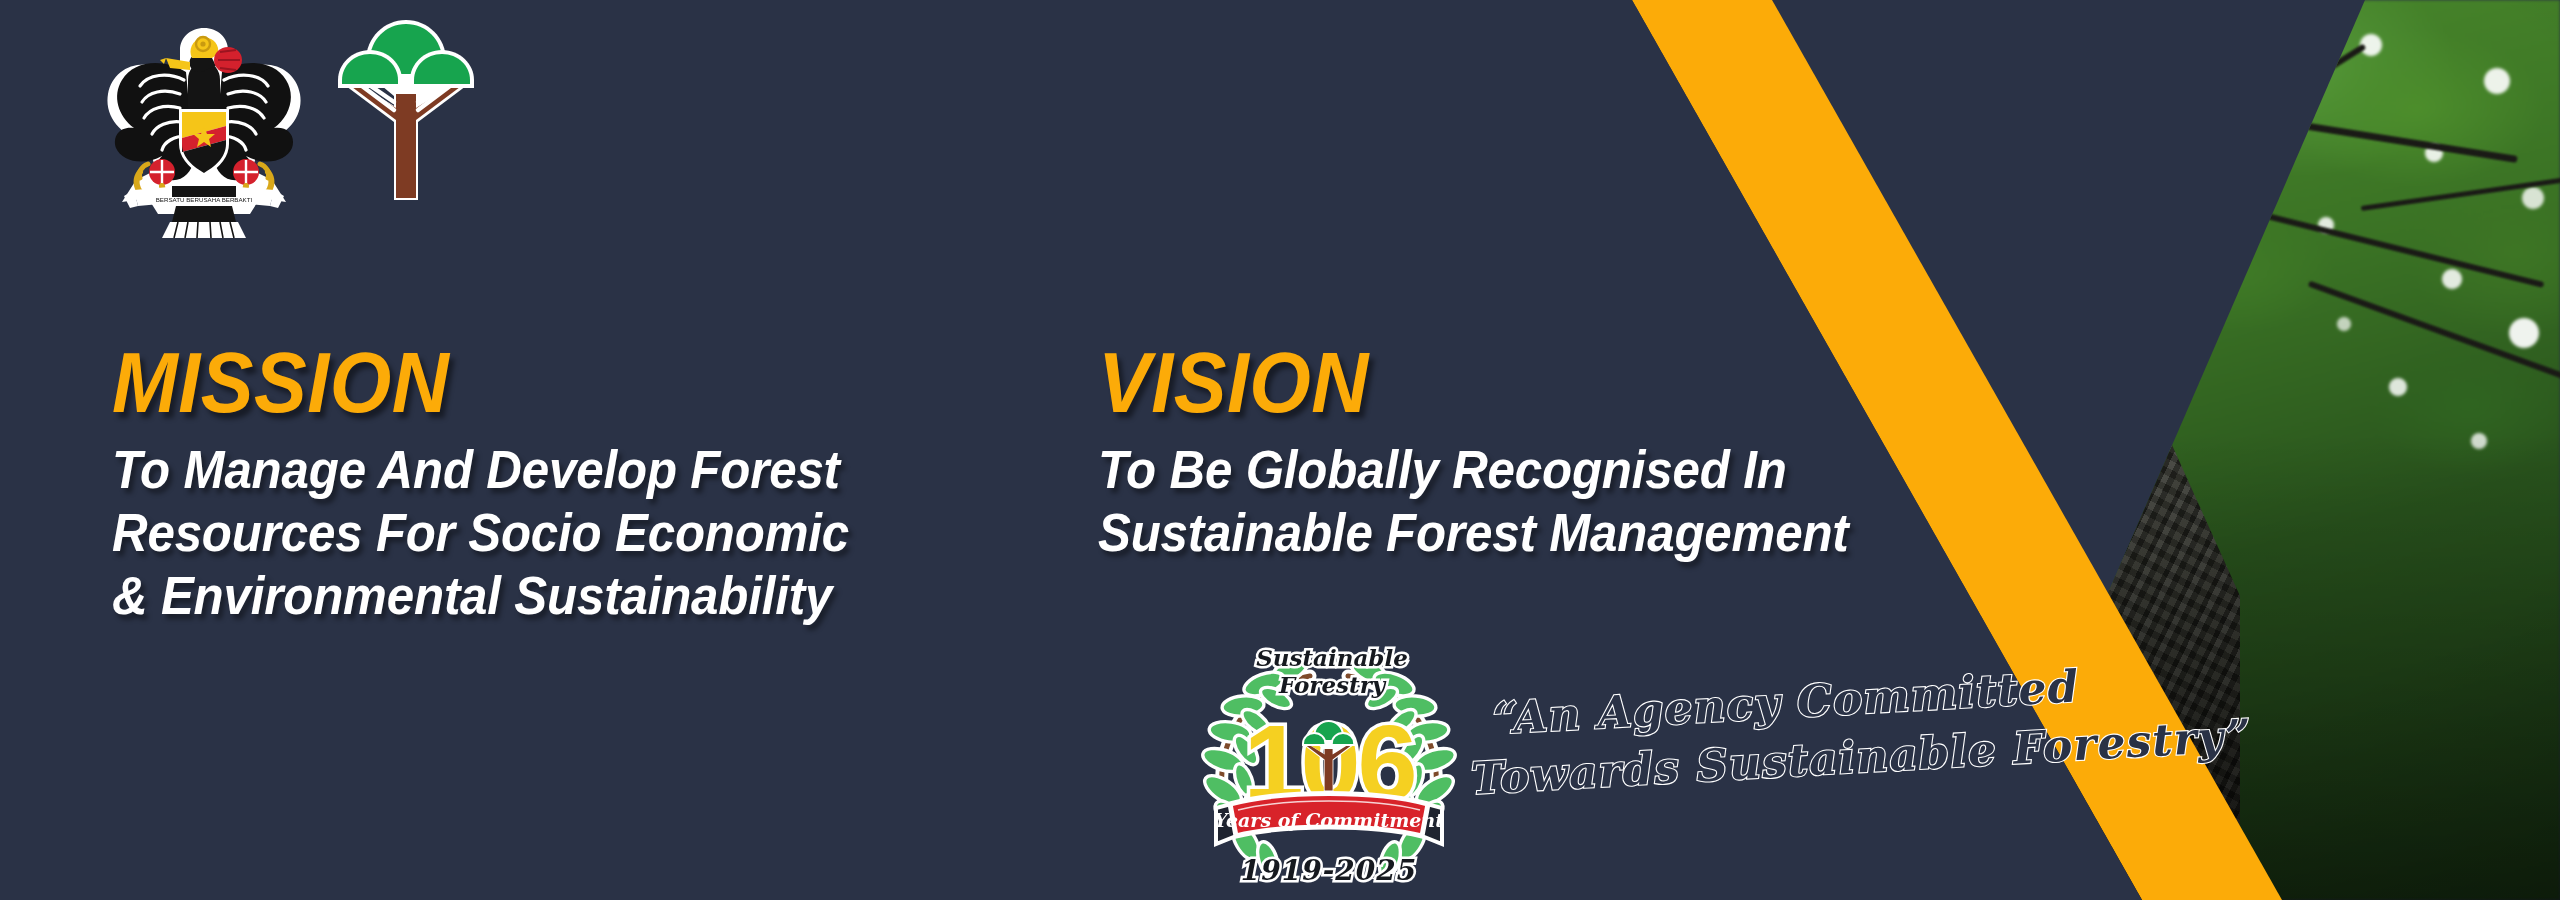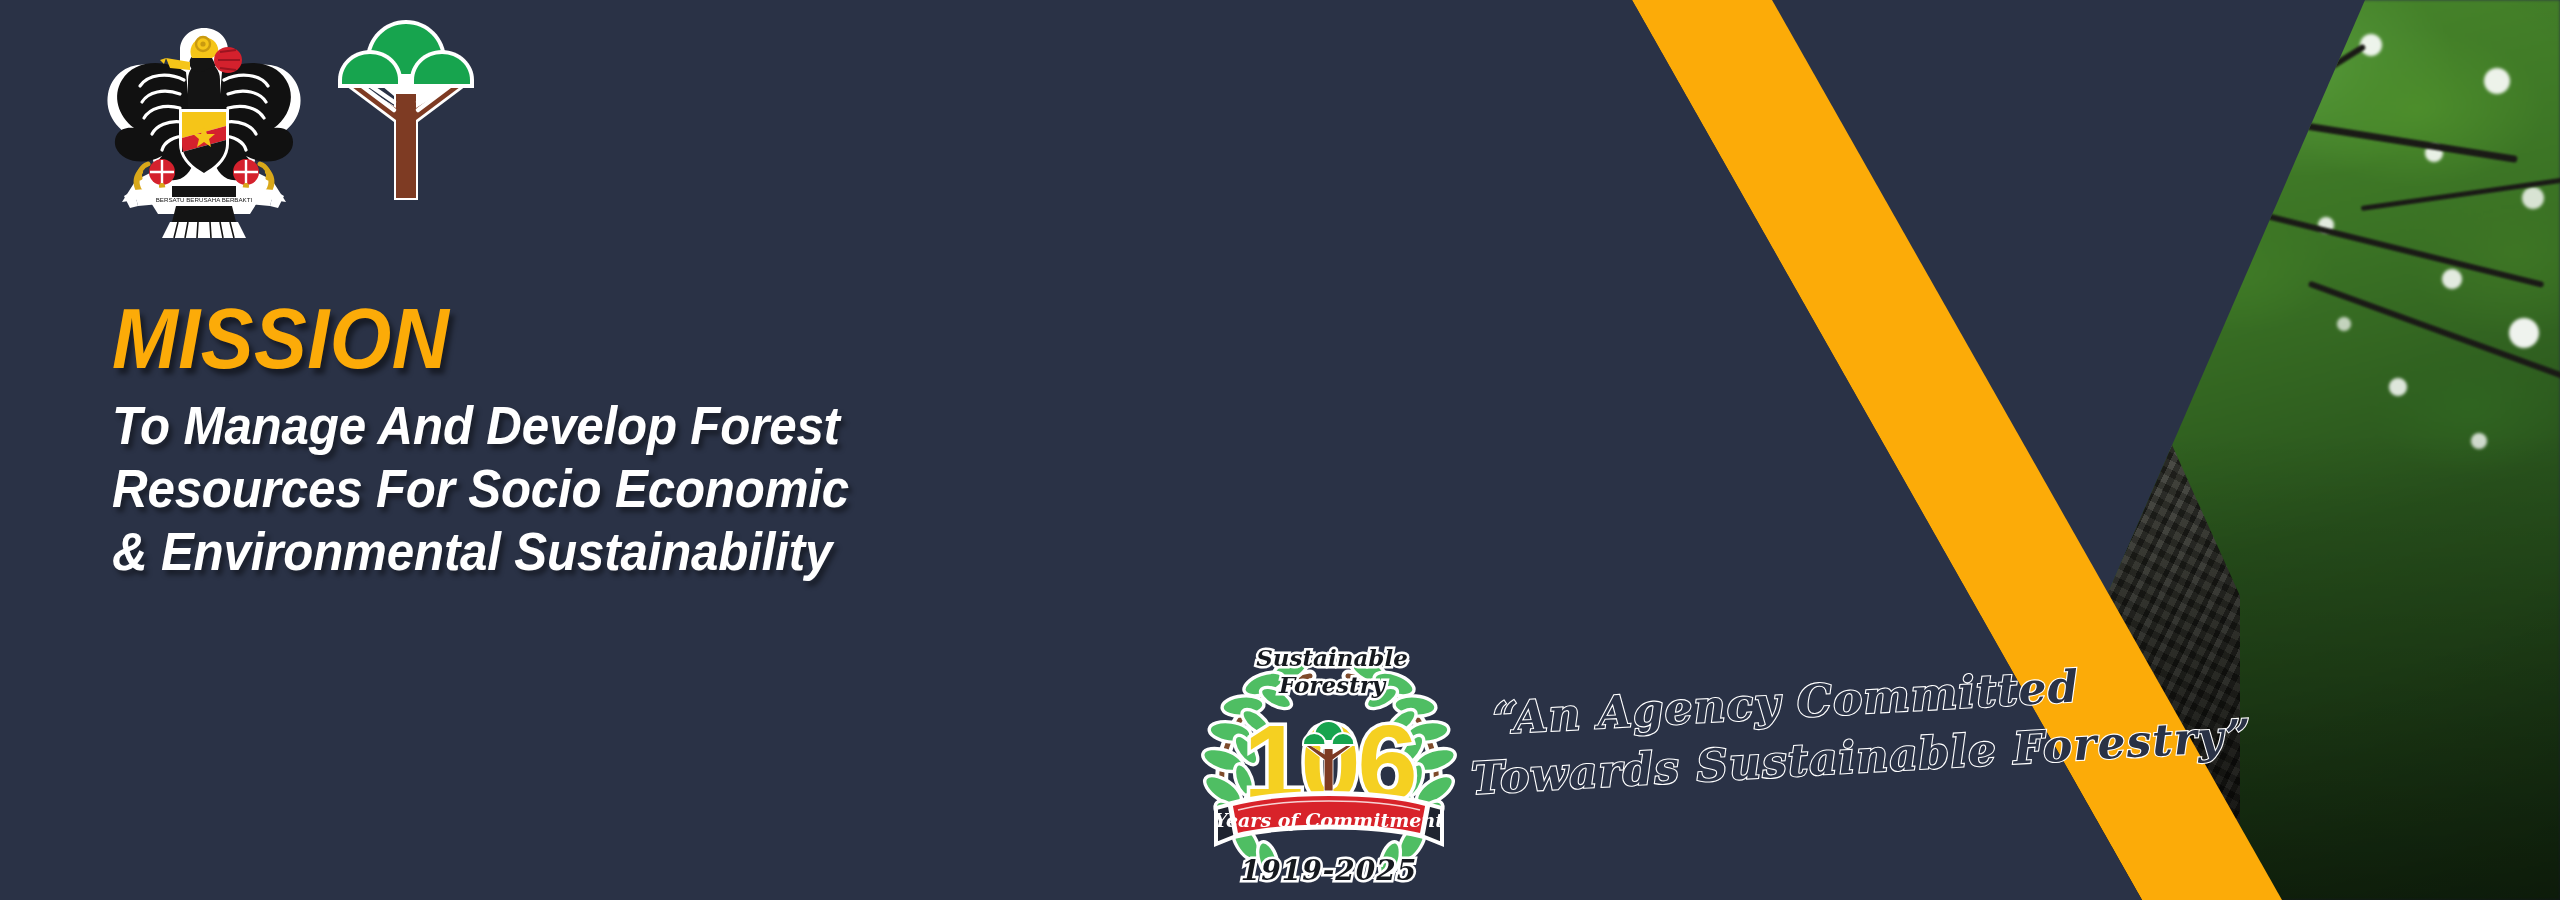--- a/index.html
+++ b/index.html
@@ -109,21 +109,21 @@
     left: 100px; top: 14px;
     display: flex;
     align-items: flex-start;
     gap: 24px;
     z-index: 6;
   }
   .crest { width: 208px; height: 224px; display: block; }
   .treelogo { width: 148px; height: 190px; display: block; }
 
   
-  .block { position: absolute; z-index: 6; }
+  .block { position: absolute; z-index: 6; margin-top: 44px; }
   #mission-block { left: 112px;  top: 296px; width: 900px; }
   #vision-block  { left: 1098px; top: 296px; width: 920px; }
 
   .kicker {
     font-size: 86px;
     font-weight: bold;
     font-style: italic;
     color: #FCAB08;
     letter-spacing: .5px;
     line-height: .98;
@@ -285,20 +285,25 @@
     </svg>
   </div>
 
   <div class="block" id="mission-block">
     <div class="kicker">MISSION</div>
     <div class="body-line">To Manage And Develop Forest</div>
     <div class="body-line">Resources For Socio Economic</div>
     <div class="body-line">&amp; Environmental Sustainability</div>
   </div>
 
+  <div class="block" id="vision-block">
+    <div class="kicker">VISION</div>
+    <div class="body-line">To Be Globally Recognised In</div>
+    <div class="body-line">Sustainable Forest Management</div>
+  </div>
 
   <div id="emblem">
     <svg viewBox="0 0 286 286">
 
       <g>
         <path d="M124 54 C76 62 40 100 36 150 C33 188 52 222 82 240" stroke="#ffffff" stroke-width="13" fill="none" stroke-linecap="round"></path>
         <path d="M124 54 C76 62 40 100 36 150 C33 188 52 222 82 240" stroke="#7E4A2A" stroke-width="5" fill="none" stroke-linecap="round"></path>
         <g fill="#4FBE63" stroke="#ffffff" stroke-width="3.4">
           <ellipse cx="104" cy="48" rx="21" ry="10" transform="rotate(-32 104 48)"></ellipse>
           <ellipse cx="78" cy="62" rx="21" ry="10" transform="rotate(-20 78 62)"></ellipse>

